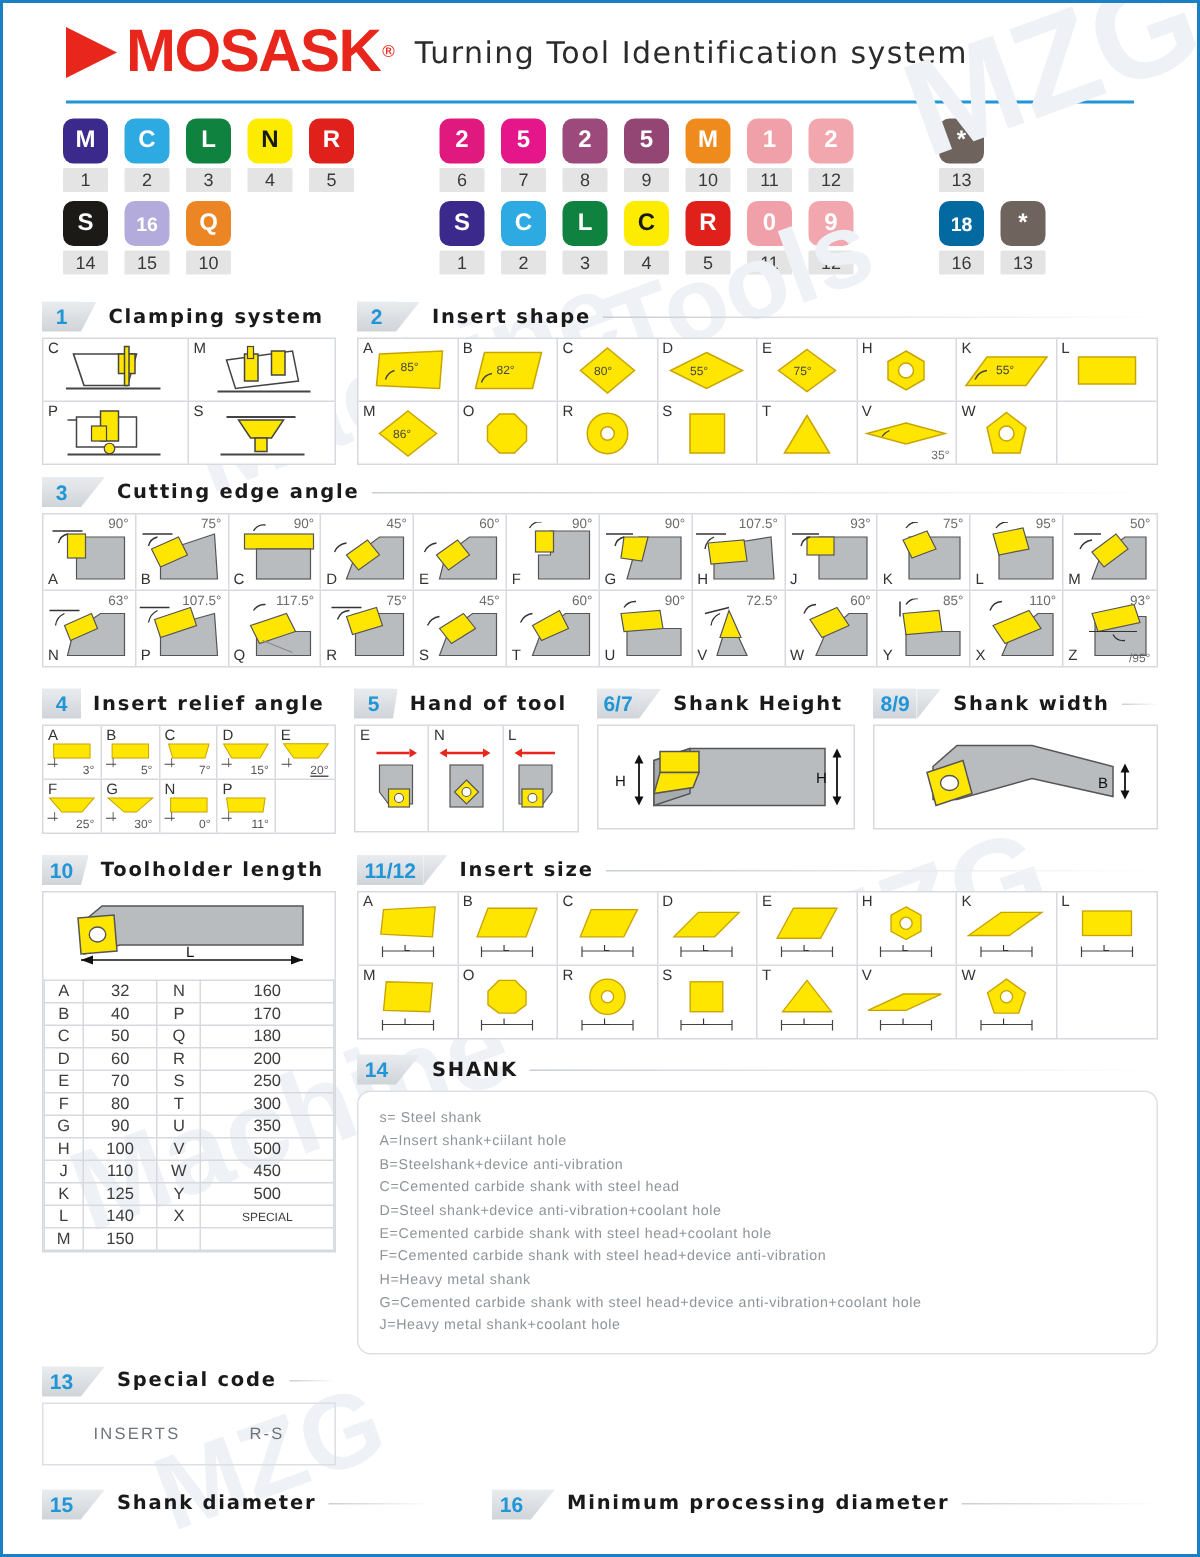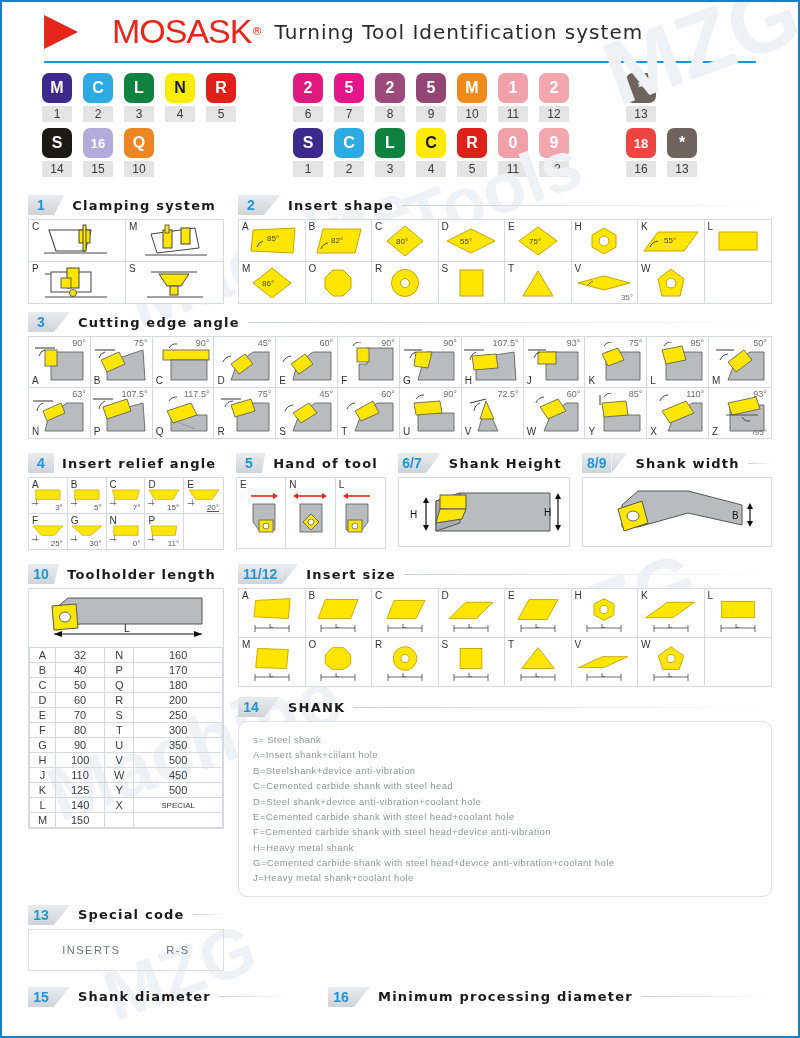--- a/index.html
+++ b/index.html
@@ -26,21 +26,21 @@
 
   
   .hdr { display:flex; align-items:center; padding:10px 40px 6px 42px; }
   .tri {
     width:0;height:0;border-left:34px solid #e8261b;
     border-top:17px solid transparent;border-bottom:17px solid transparent;
     margin-right:6px;
   }
   .brand {
     font-family:"Liberation Sans", sans-serif;
-    font-weight:normal; font-size:34px; color:#e8261b; letter-spacing:-1px;margin-left:28px;
+    font-weight:bold; font-size:40px; color:#e8261b; letter-spacing:-1px;
   }
   .reg { font-size:11px; color:#e8261b; vertical-align:super; margin-right:8px;}
   .subtitle {
     font-size:20px; color:#2b2b2b; letter-spacing:1px;
     font-family:"DejaVu Sans", sans-serif; margin-left:4px;
   }
   .bluebar { height:2px; background:#2196d6; margin:4px 42px 10px 42px; }
 
   
   .chiprows { padding:0 40px; }
@@ -274,21 +274,21 @@
           <div class="num">11</div>
         </div>
       <div class="chip">
           <div class="box" style="background:#f2a7ae;color:#fff">9</div>
           <div class="num">12</div>
         </div>
 
       <div class="chipgap"></div>
 
       <div class="chip">
-          <div class="box" style="background:#ef4444;color:#fff;font-size:13px">18</div>
+          <div class="box" style="background:#0369a1;color:#fff;font-size:13px">18</div>
           <div class="num">16</div>
         </div>
       <div class="chip">
           <div class="box" style="background:#6e635d;color:#fff">*</div>
           <div class="num">13</div>
         </div>
     </div>
   </div>
 
   <div class="content" style="padding:6px 26px 0 26px;">

